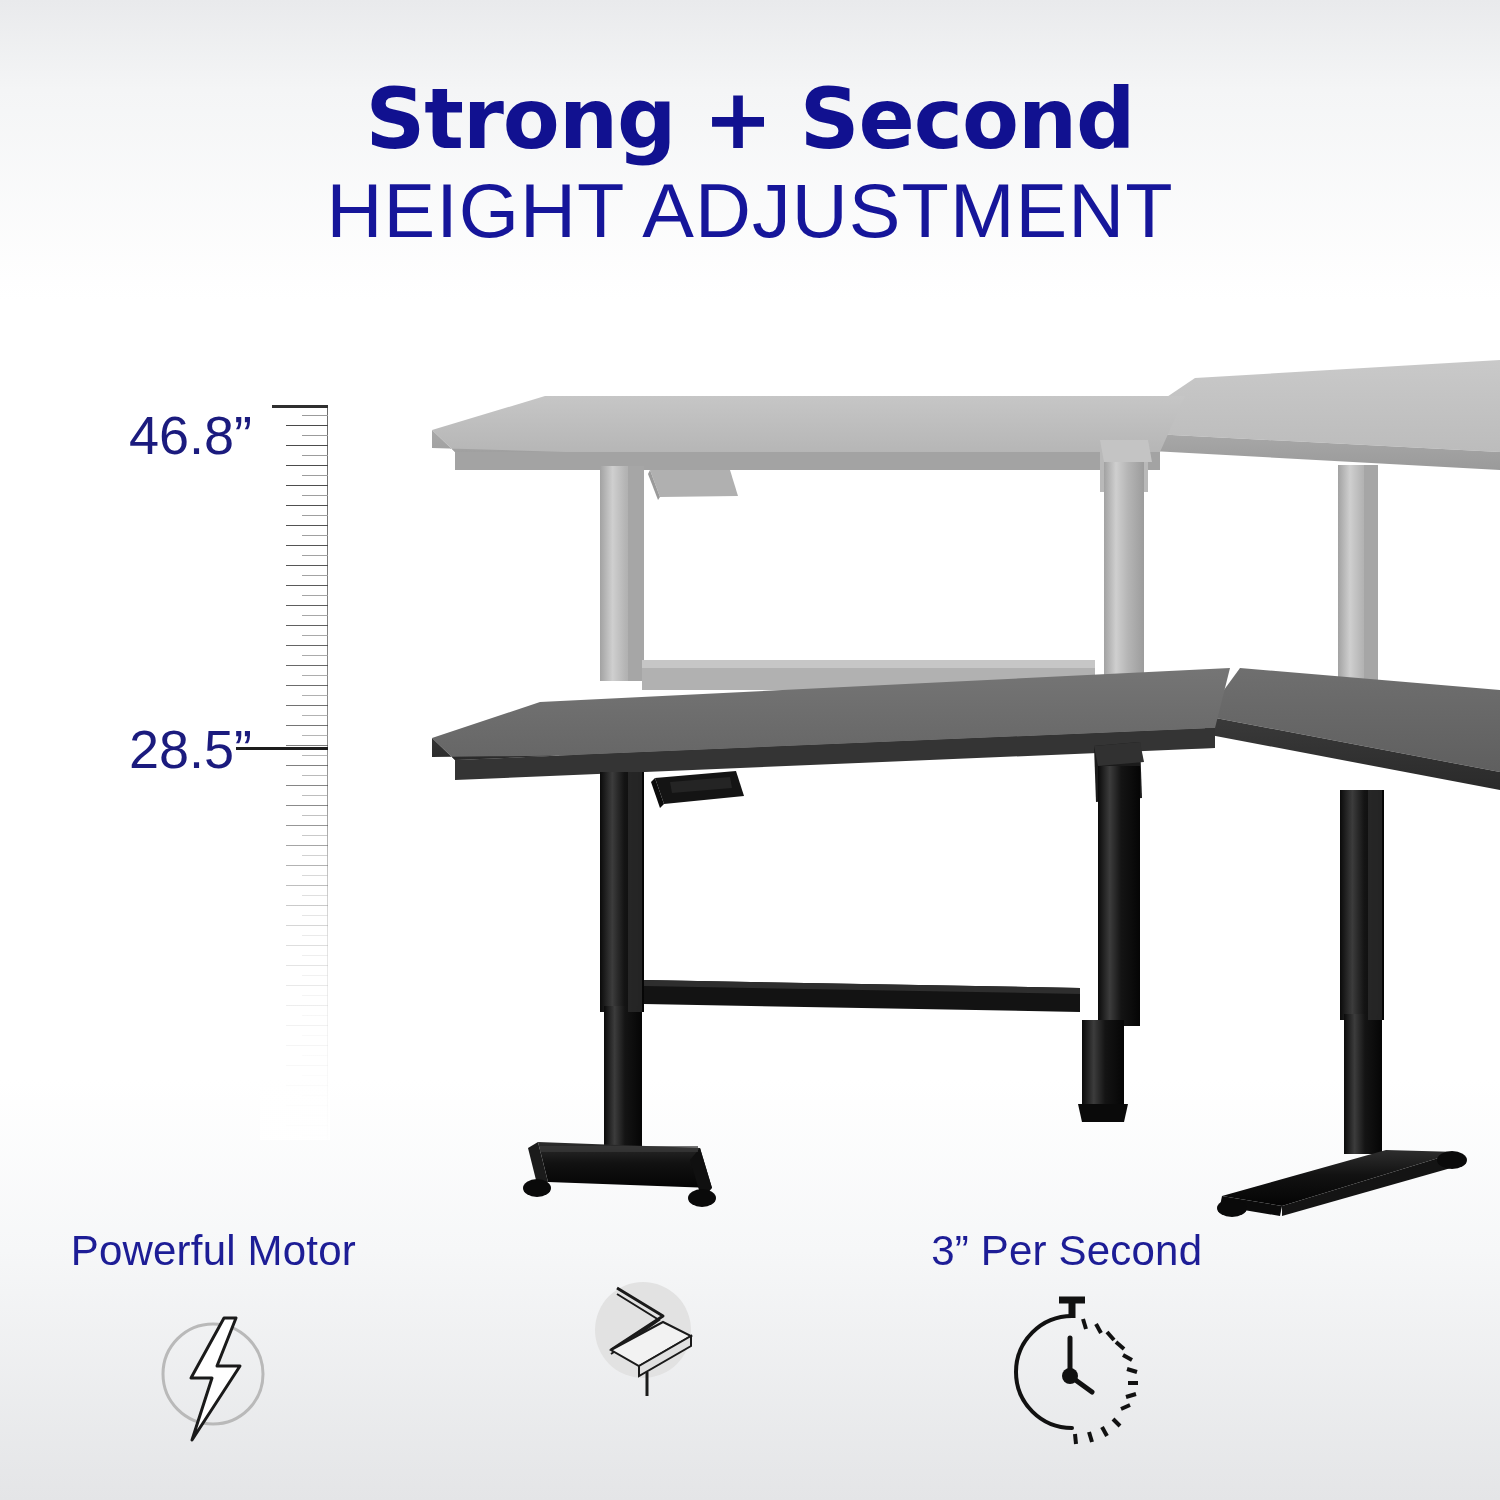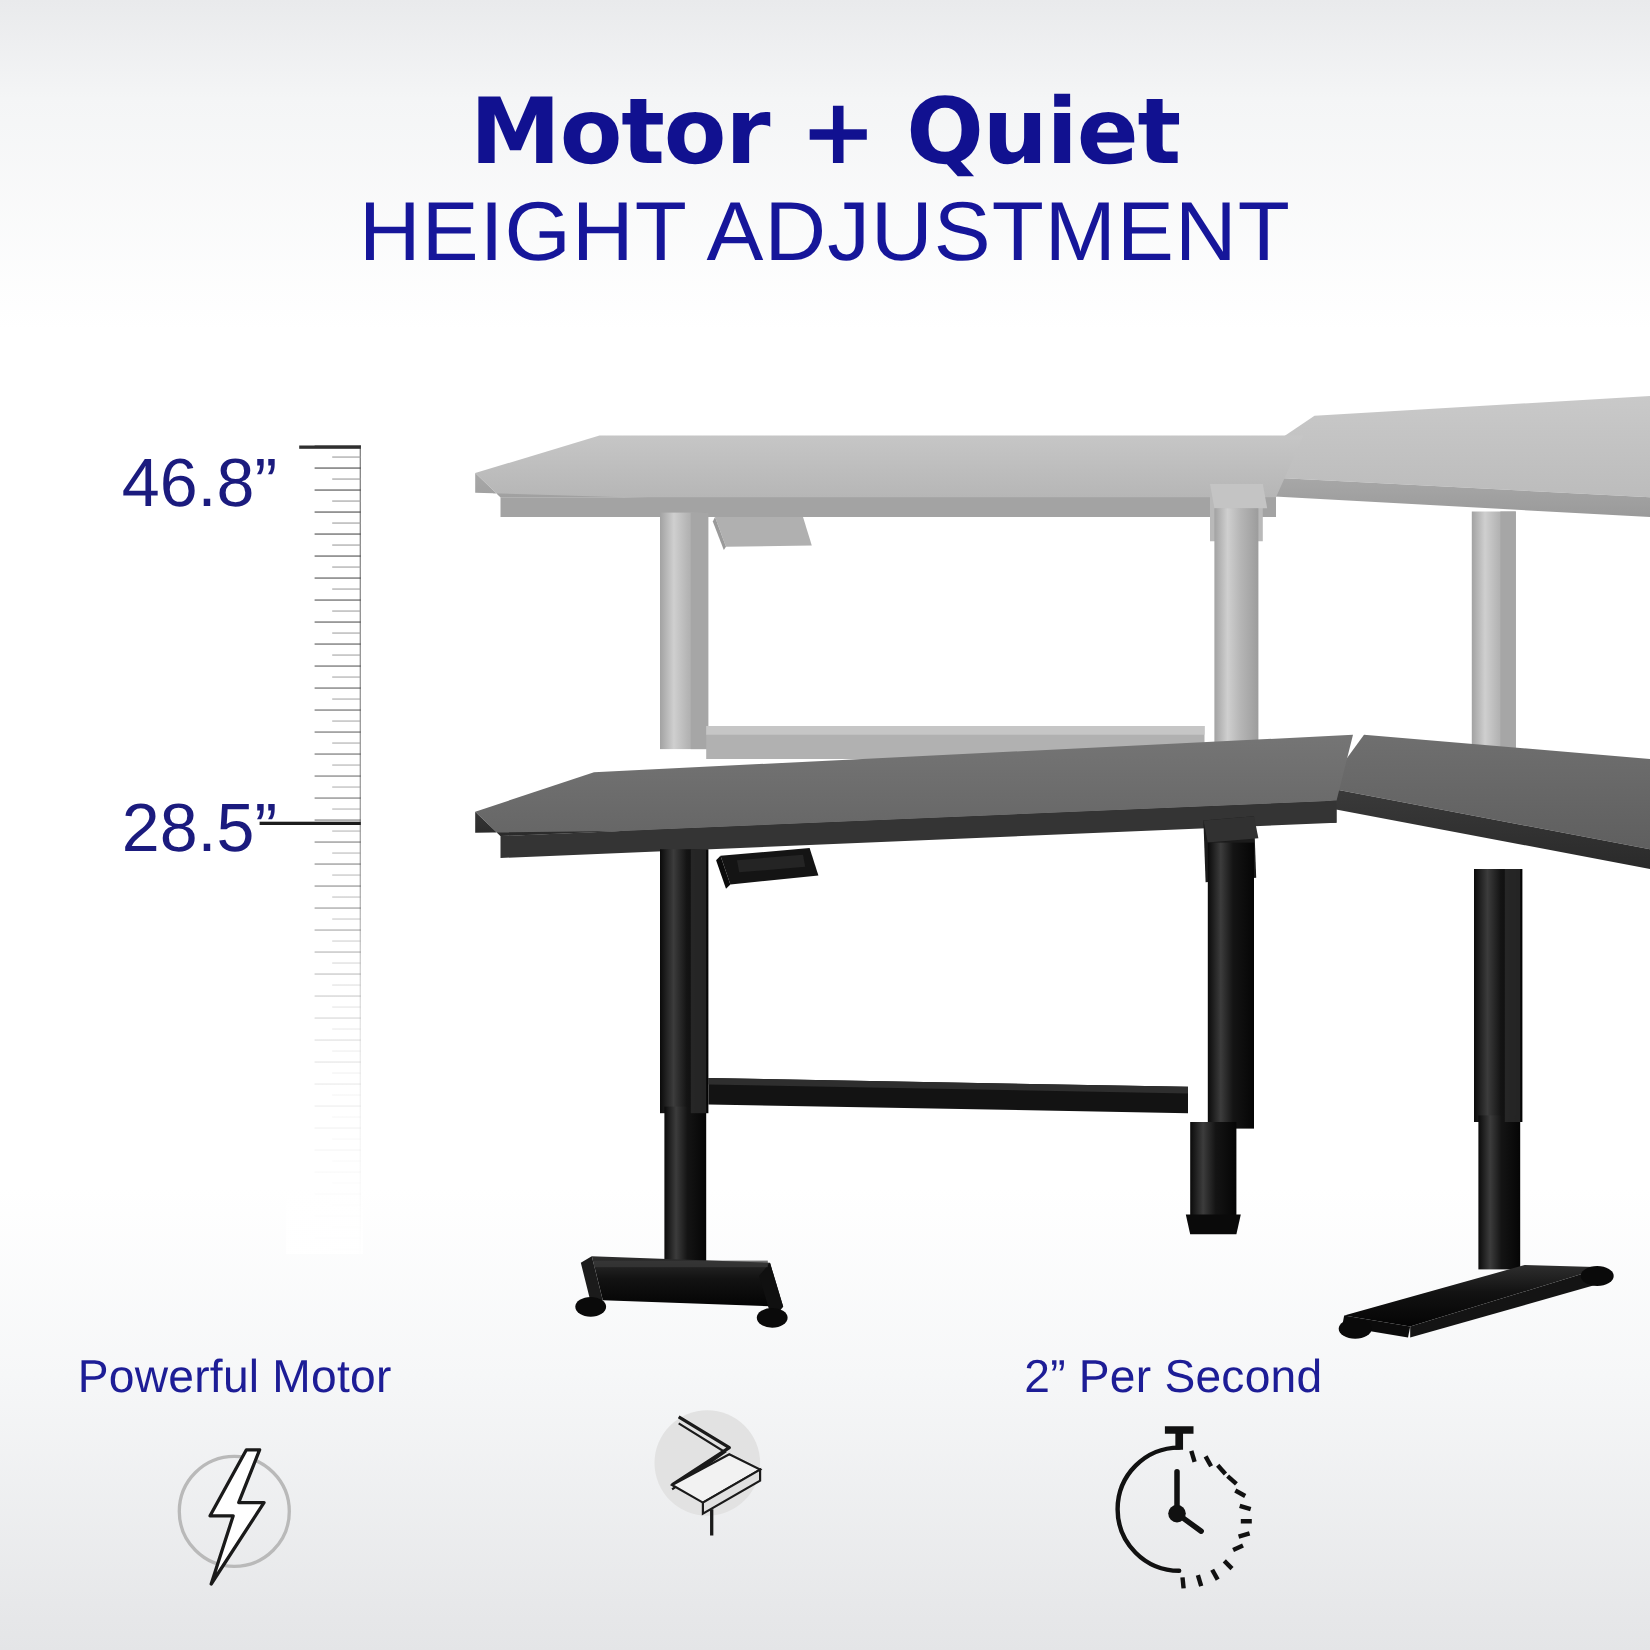--- a/index.html
+++ b/index.html
@@ -107,21 +107,21 @@
     height: 3px;
     background: #1d1d1d;
   }
   #mark-low { left: 236px; top: 747px; width: 92px; }
 
   
   .measure-label {
     position: absolute;
     font-family: "Liberation Sans", sans-serif;
     font-weight: 400;
-    font-size: 62px;
+    font-size: 54px;
     color: #1b1b7e;
     letter-spacing: 0px;
     white-space: nowrap;
     text-align: right;
   }
   #label-high { left: 0px; top: 404px; width: 252px; }
   #label-low  { left: 0px; top: 718px; width: 252px; }
 
   
   #desk-svg {
@@ -161,21 +161,21 @@
     width: 170px;
     height: 160px;
   }
 </style>
 </head>
 <body>
 
 <div id="page">
 
   <div class="headline-wrap">
-    <div class="headline-main">Motor + Quiet</div>
+    <div class="headline-main">Strong + Second</div>
     <div class="headline-sub">HEIGHT ADJUSTMENT</div>
   </div>
 
   <div class="measure-label" id="label-high">46.8”</div>
   <div class="measure-label" id="label-low">28.5”</div>
 
   <div class="ruler">
     <div class="ruler-spine"></div>
     <div class="ruler-ticks" id="ruler-ticks">
         <div class="tick major" style="top: 0px; opacity: 1;"></div>
@@ -421,21 +421,21 @@
         <circle cx="88" cy="82" r="48" fill="#e2e2e2"></circle>
         <path d="M62,40 L108,68 L56,102" fill="none" stroke="#1a1a1a" stroke-width="3" stroke-linejoin="round"></path>
         <path d="M62,46 L104,72 L56,106" fill="none" stroke="#1a1a1a" stroke-width="2"></path>
         <path d="M56,102 L108,74 L136,88 L84,118 Z" fill="#f2f2f2" stroke="#1a1a1a" stroke-width="2"></path>
         <path d="M84,118 L84,128 L136,98 L136,88 Z" fill="#e0e0e0" stroke="#1a1a1a" stroke-width="2"></path>
         <line x1="92" y1="124" x2="92" y2="148" stroke="#1a1a1a" stroke-width="3"></line>
       </svg>
     </div>
 
     <div class="feature">
-      <div class="feature-label">2” Per Second</div>
+      <div class="feature-label">3” Per Second</div>
       <svg class="feature-icon" viewBox="0 0 170 160">
         <path d="M90,22 A56,56 0 1,0 90,134" fill="none" stroke="#111111" stroke-width="4" stroke-linecap="round"></path>
         <g stroke="#111111" stroke-width="4" stroke-linecap="butt">
           <line x1="101" y1="25" x2="104" y2="35"></line>
           <line x1="114" y1="30" x2="119" y2="39"></line>
           <line x1="125" y1="38" x2="132" y2="46"></line>
           <line x1="134" y1="48" x2="142" y2="55"></line>
           <line x1="141" y1="61" x2="150" y2="66"></line>
           <line x1="145" y1="75" x2="155" y2="78"></line>
           <line x1="146" y1="89" x2="156" y2="89"></line>

